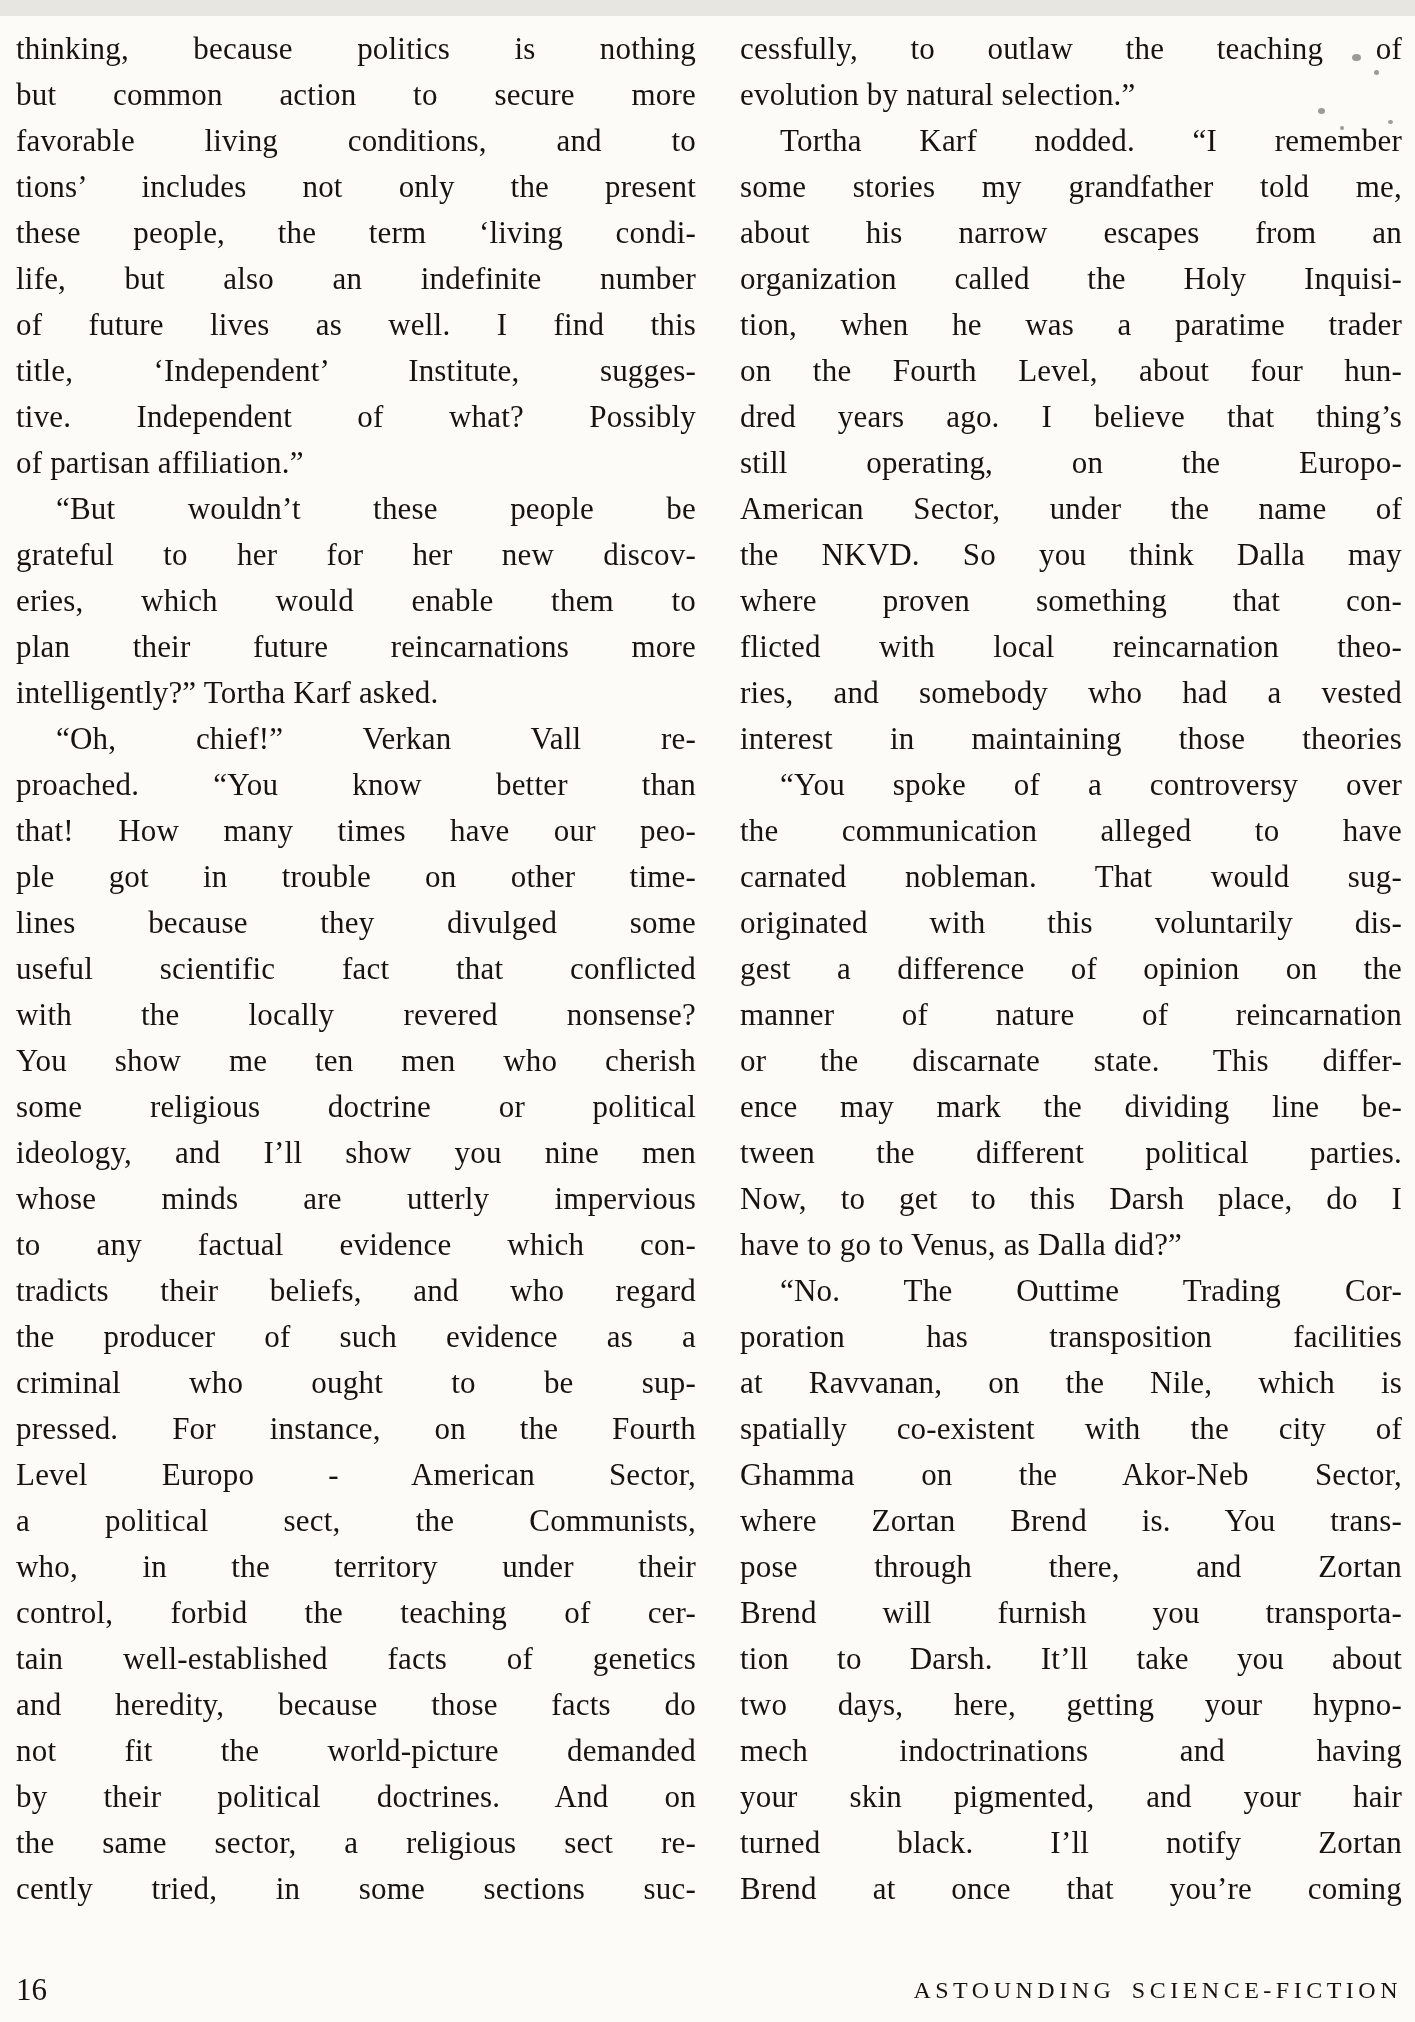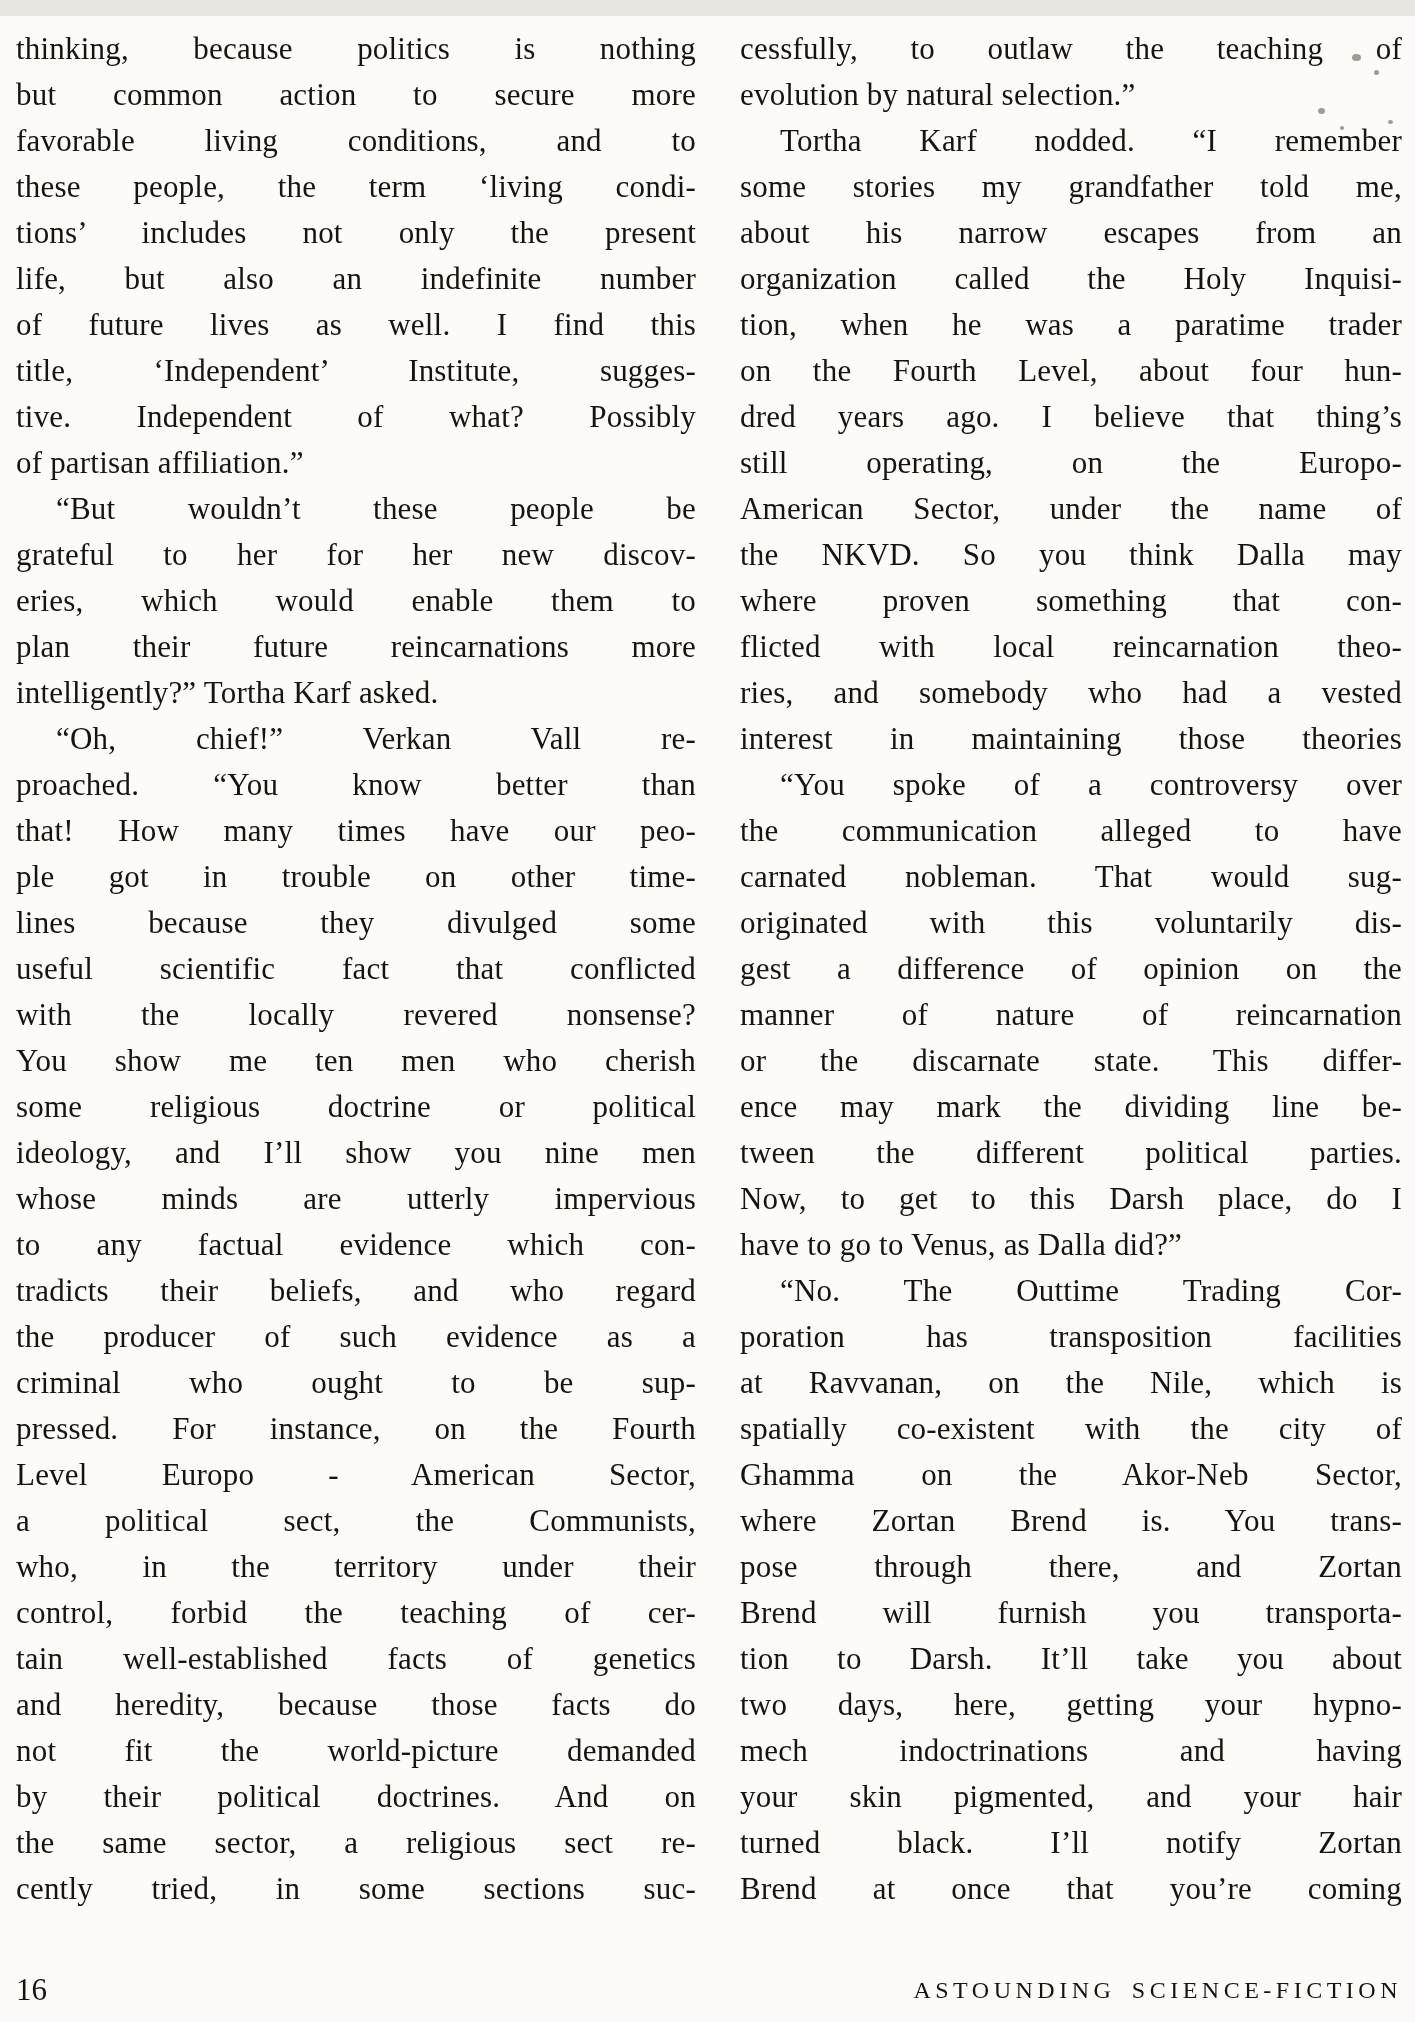--- a/index.html
+++ b/index.html
@@ -75,22 +75,22 @@
 <body>
 
 <div class="page">
 
   <div class="columns">
     <div class="col col-left">
         <div class="para">
           <div class="line">thinking, because politics is nothing</div>
           <div class="line">but common action to secure more</div>
           <div class="line">favorable living conditions, and to</div>
+          <div class="line">tions’ includes not only the present</div>
           <div class="line">these people, the term ‘living condi-</div>
-          <div class="line">tions’ includes not only the present</div>
           <div class="line">life, but also an indefinite number</div>
           <div class="line">of future lives as well. I find this</div>
           <div class="line">title, ‘Independent’ Institute, sugges-</div>
           <div class="line">tive. Independent of what? Possibly</div>
           <div class="line last">of partisan affiliation.”</div>
         </div>
         <div class="para">
           <div class="line indent">“But wouldn’t these people be</div>
           <div class="line">grateful to her for her new discov-</div>
           <div class="line">eries, which would enable them to</div>

